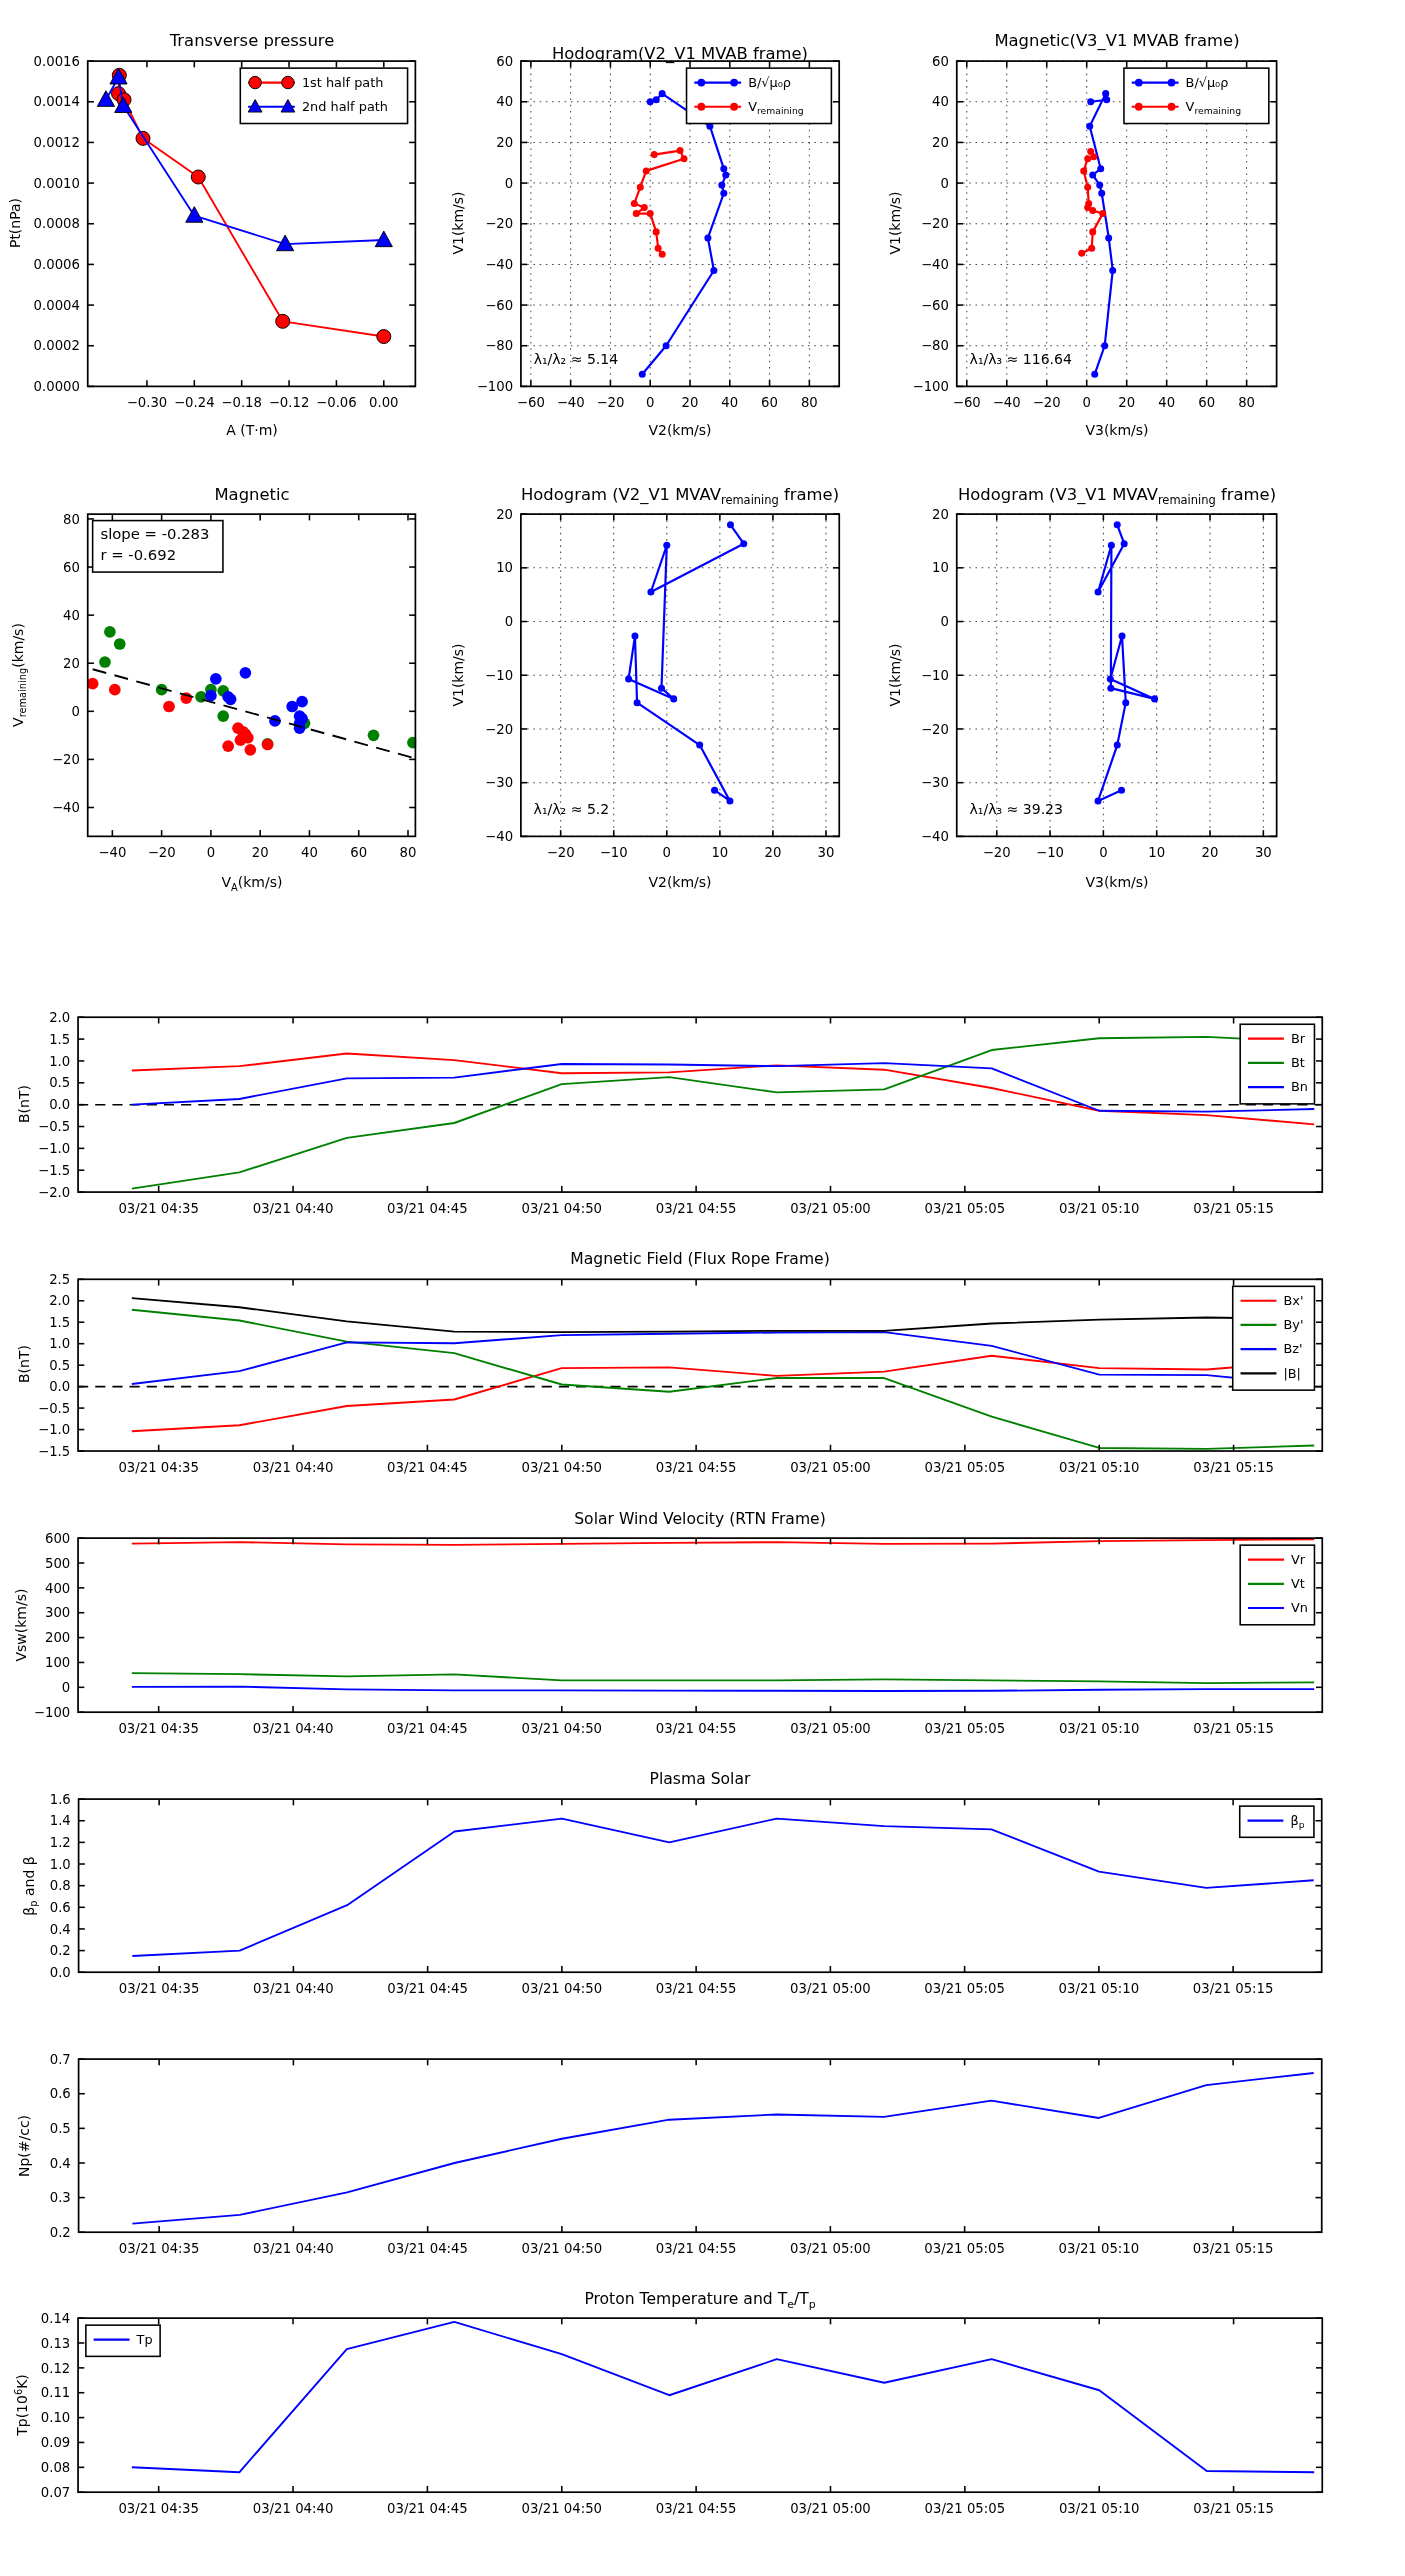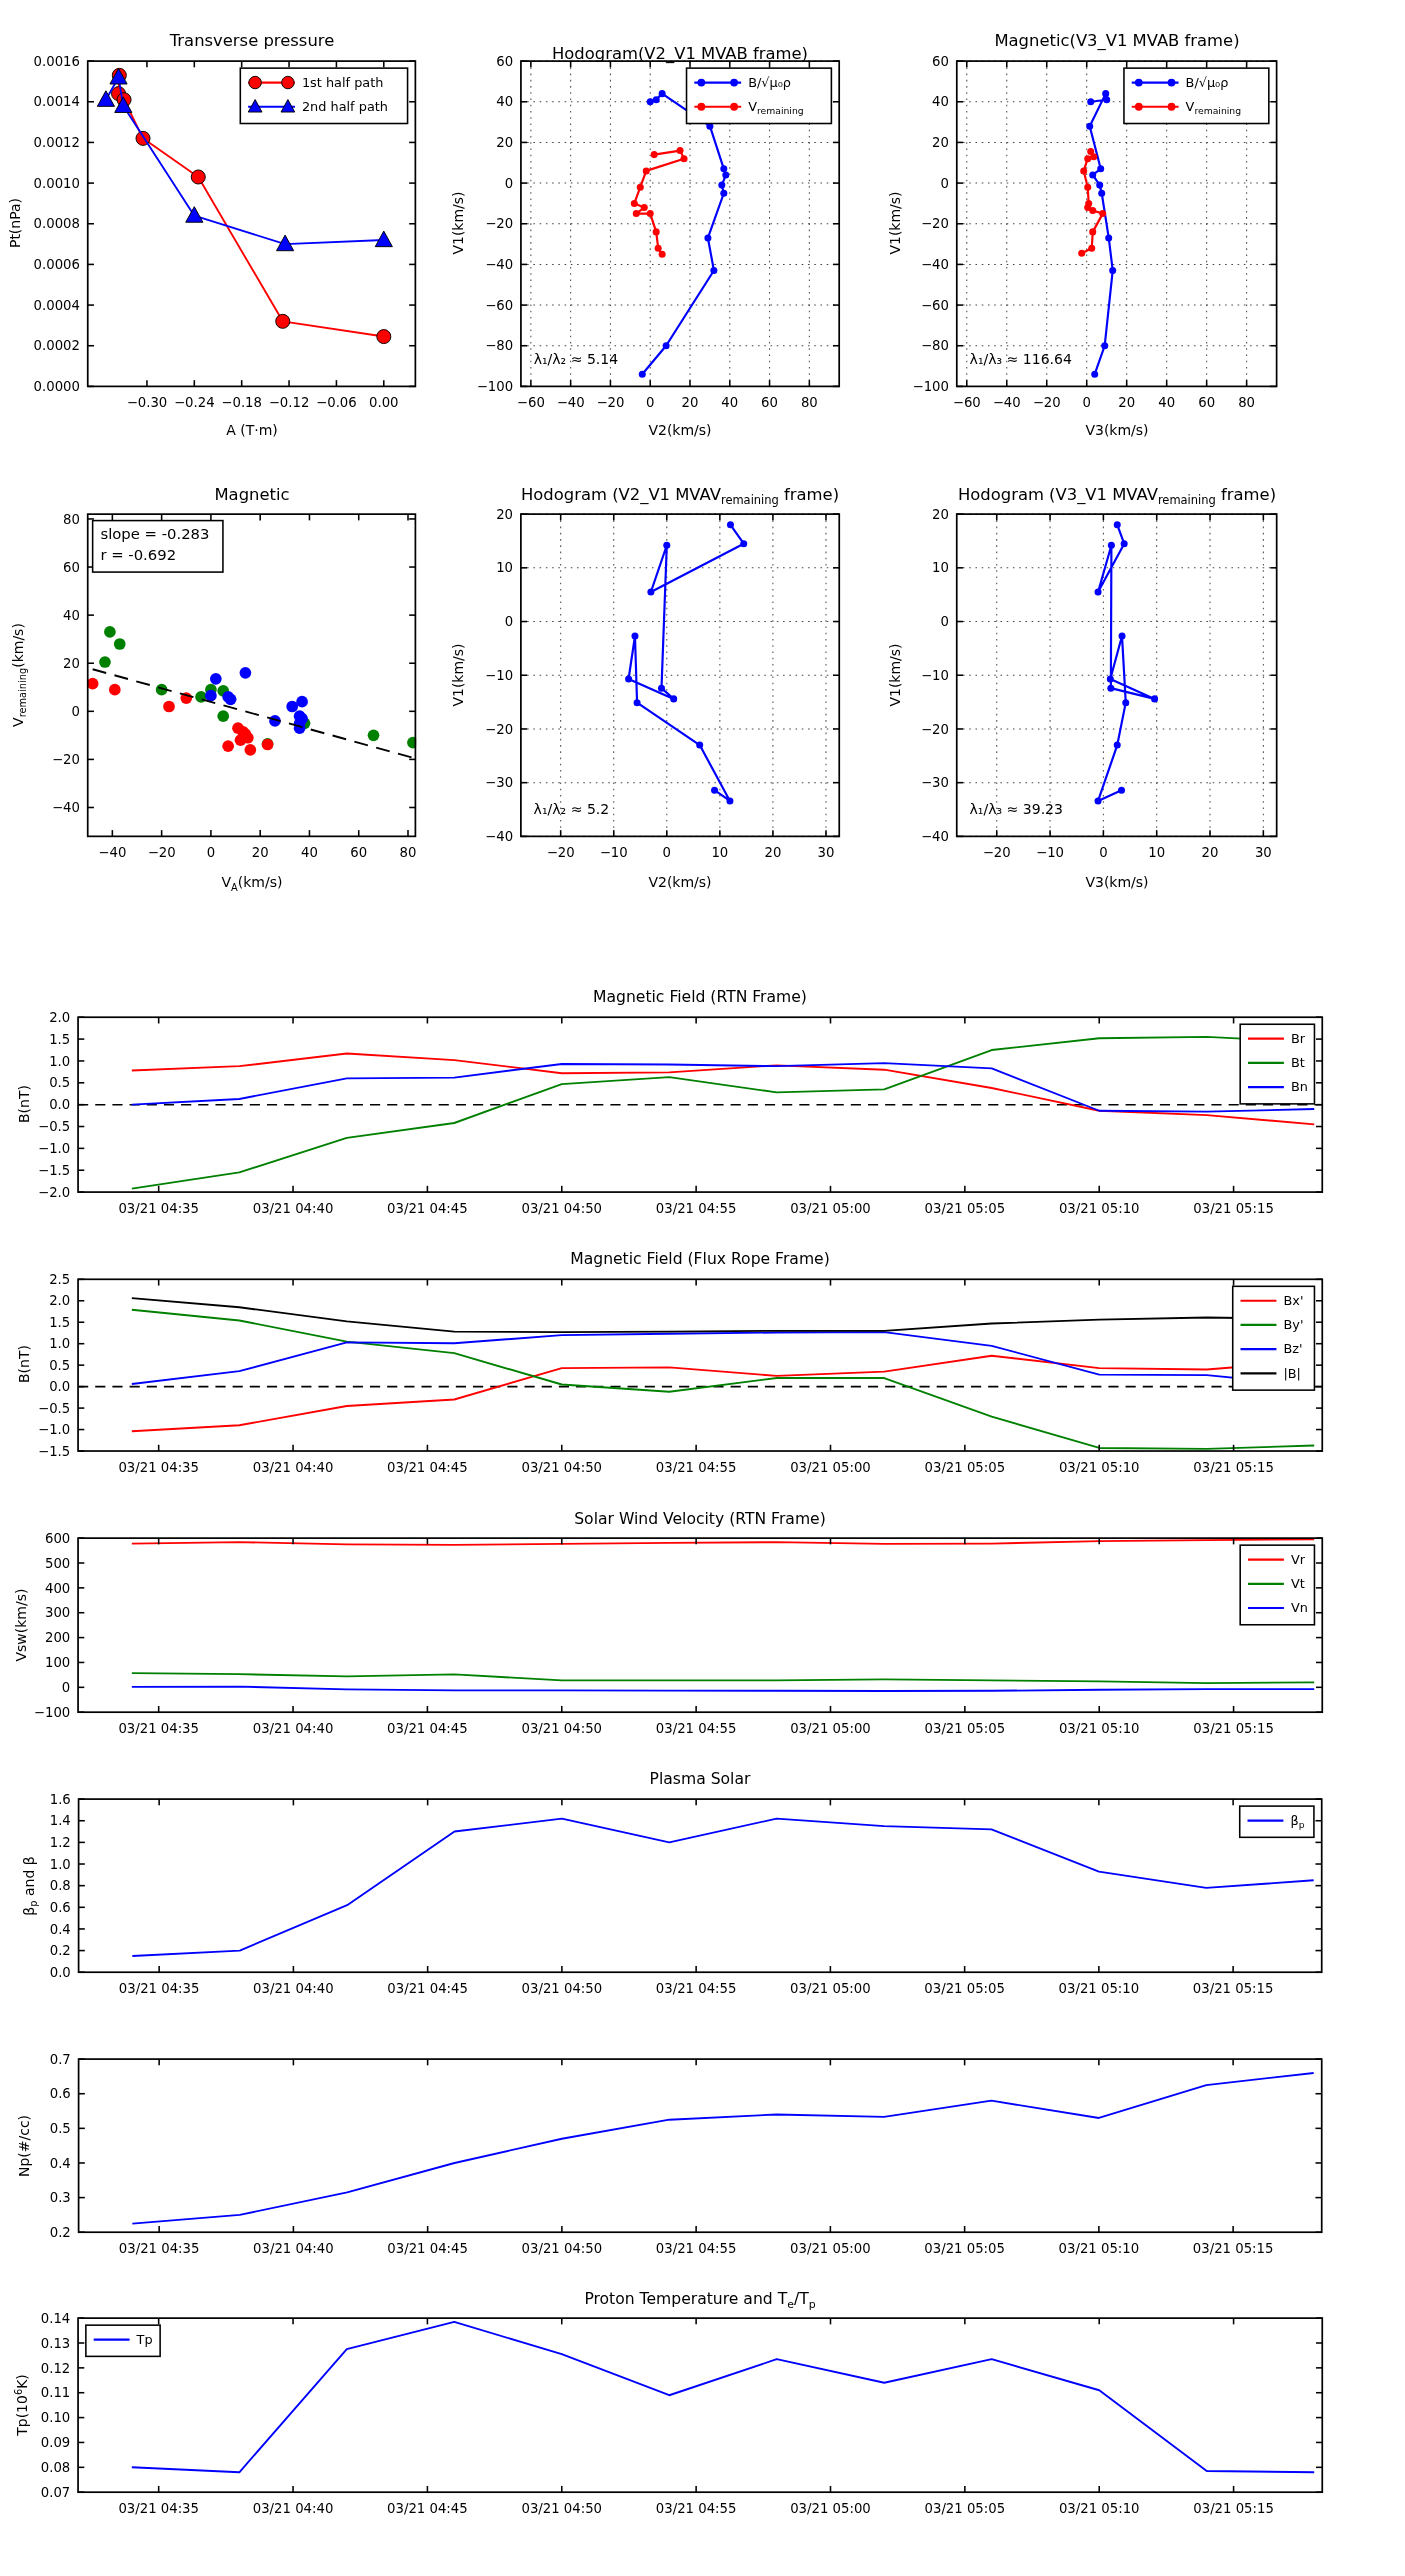--- a/index.html
+++ b/index.html
@@ -16,21 +16,20 @@
 <body>
 
 <div class="fig">
 
   <div class="panel-title big" style="left:88px;top:31px;width:328px">Transverse pressure</div>
   <div class="panel-title big" style="left:521px;top:44px;width:318px">Hodogram(V2_V1 MVAB frame)</div>
   <div class="panel-title big" style="left:957px;top:31px;width:320px">Magnetic(V3_V1 MVAB frame)</div>
   <div class="panel-title big" style="left:88px;top:485px;width:328px">Magnetic</div>
   <div class="panel-title big" style="left:521px;top:485px;width:318px">Hodogram (V2_V1 MVAV<sub>remaining</sub> frame)</div>
   <div class="panel-title big" style="left:957px;top:485px;width:320px">Hodogram (V3_V1 MVAV<sub>remaining</sub> frame)</div>
-  <div class="panel-title" style="left:78px;top:988px;width:1244px">Magnetic Field (RTN Frame)</div>
   <div class="panel-title" style="left:78px;top:1250px;width:1244px">Magnetic Field (Flux Rope Frame)</div>
   <div class="panel-title" style="left:78px;top:1510px;width:1244px">Solar Wind Velocity (RTN Frame)</div>
   <div class="panel-title" style="left:78px;top:1770px;width:1244px">Plasma Solar</div>
   <div class="panel-title" style="left:78px;top:2290px;width:1244px">Proton Temperature and T<sub>e</sub>/T<sub>p</sub></div>
 
   <div class="axis-label" style="left:88px;top:422px;width:328px">A (T·m)</div>
   <div class="axis-label" style="left:521px;top:422px;width:318px">V2(km/s)</div>
   <div class="axis-label" style="left:957px;top:422px;width:320px">V3(km/s)</div>
   <div class="axis-label" style="left:88px;top:874px;width:328px">V<sub>A</sub>(km/s)</div>
   <div class="axis-label" style="left:521px;top:874px;width:318px">V2(km/s)</div>

